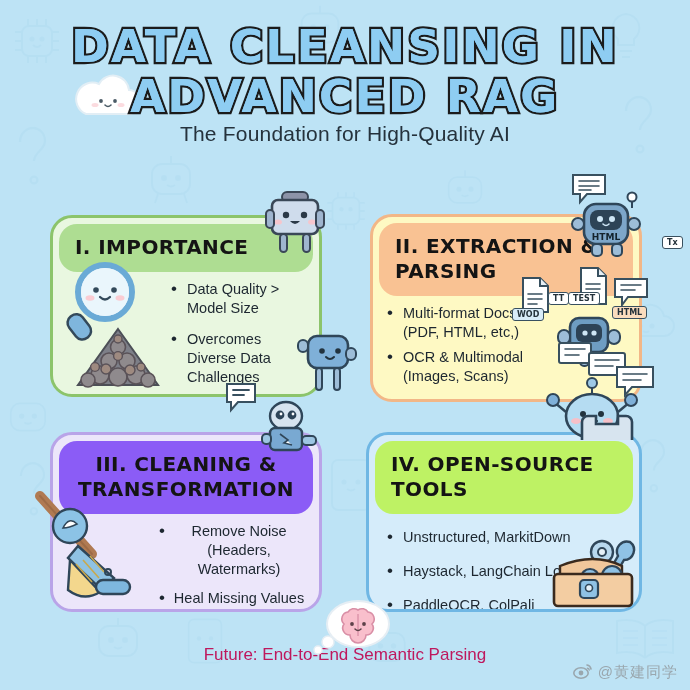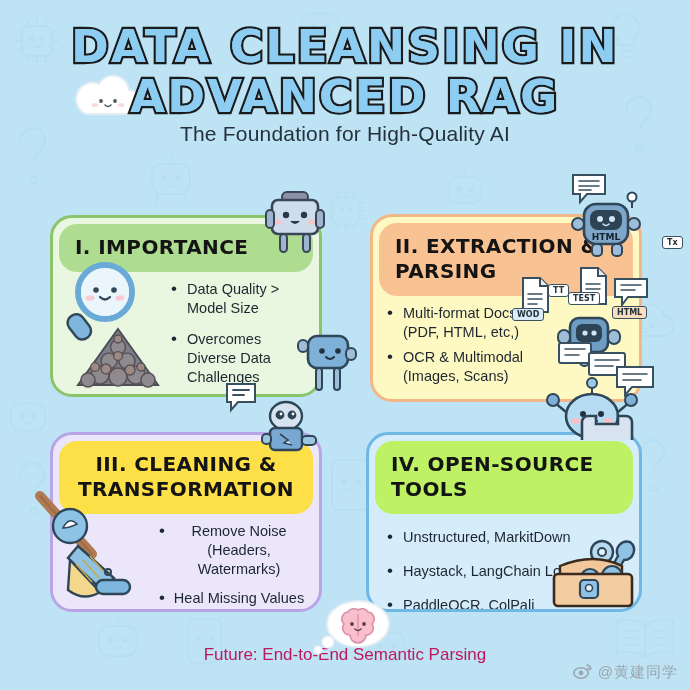--- a/index.html
+++ b/index.html
@@ -111,21 +111,21 @@
   
   #card-extraction { left: 370px; top: 214px; width: 272px; height: 188px;
     background: #fef9c3; border-color: #f2b787; }
   #card-extraction .card-head { background: #f9c293; }
   #card-extraction ul { margin-left: 14px; width: 180px; }
   #card-extraction li { margin-bottom: 6px; }
 
   
   #card-cleaning { left: 50px; top: 432px; width: 272px; height: 180px;
     background: #ece6fa; border-color: #b9a4e8; }
-  #card-cleaning .card-head { background: #fde047; }
+  #card-cleaning .card-head { background: #8b5cf6; }
   #card-cleaning .card-head h2 { text-align: center; }
   #card-cleaning ul { margin-left: 106px; }
   #card-cleaning li { text-align: center; padding-left: 14px; margin-bottom: 10px; }
 
   
   #card-tools { left: 366px; top: 432px; width: 276px; height: 180px;
     background: #d5ecfa; border-color: #6fb7e4; }
   #card-tools .card-head { background: #bef264; }
   #card-tools ul { margin-left: 18px; margin-top: 14px; }
   #card-tools li { margin-bottom: 15px; }
@@ -460,21 +460,21 @@
   </div>
 
   <div class="art" style="left:578px; top:266px;">
     <svg width="30" height="40" viewBox="0 0 30 40">
       <path d="M3 2h17l8 8v28H3z" fill="#fff" stroke="#38505f" stroke-width="2"></path>
       <path d="M20 2v8h8" fill="#e6eef4" stroke="#38505f" stroke-width="2"></path>
       <path d="M8 18h14M8 23h14M8 28h9" stroke="#38505f" stroke-width="1.6" stroke-linecap="round"></path>
     </svg>
   </div>
 
-  <div class="tag" style="left:548px; top:284px;text-align:right;">TT</div>
+  <div class="tag" style="left:548px; top:292px;text-align:right;">TT</div>
 
   <div class="art" style="left:612px; top:276px;">
     <svg width="38" height="32" viewBox="0 0 38 32">
       <path d="M3 3h32v18H16l-6 8v-8H3z" fill="#ffffff" stroke="#38505f" stroke-width="2"></path>
       <path d="M9 9h20M9 14h14" stroke="#38505f" stroke-width="1.6" stroke-linecap="round"></path>
     </svg>
   </div>
 
   <div class="tag" style="left:568px; top:292px;">TEST</div>
 

